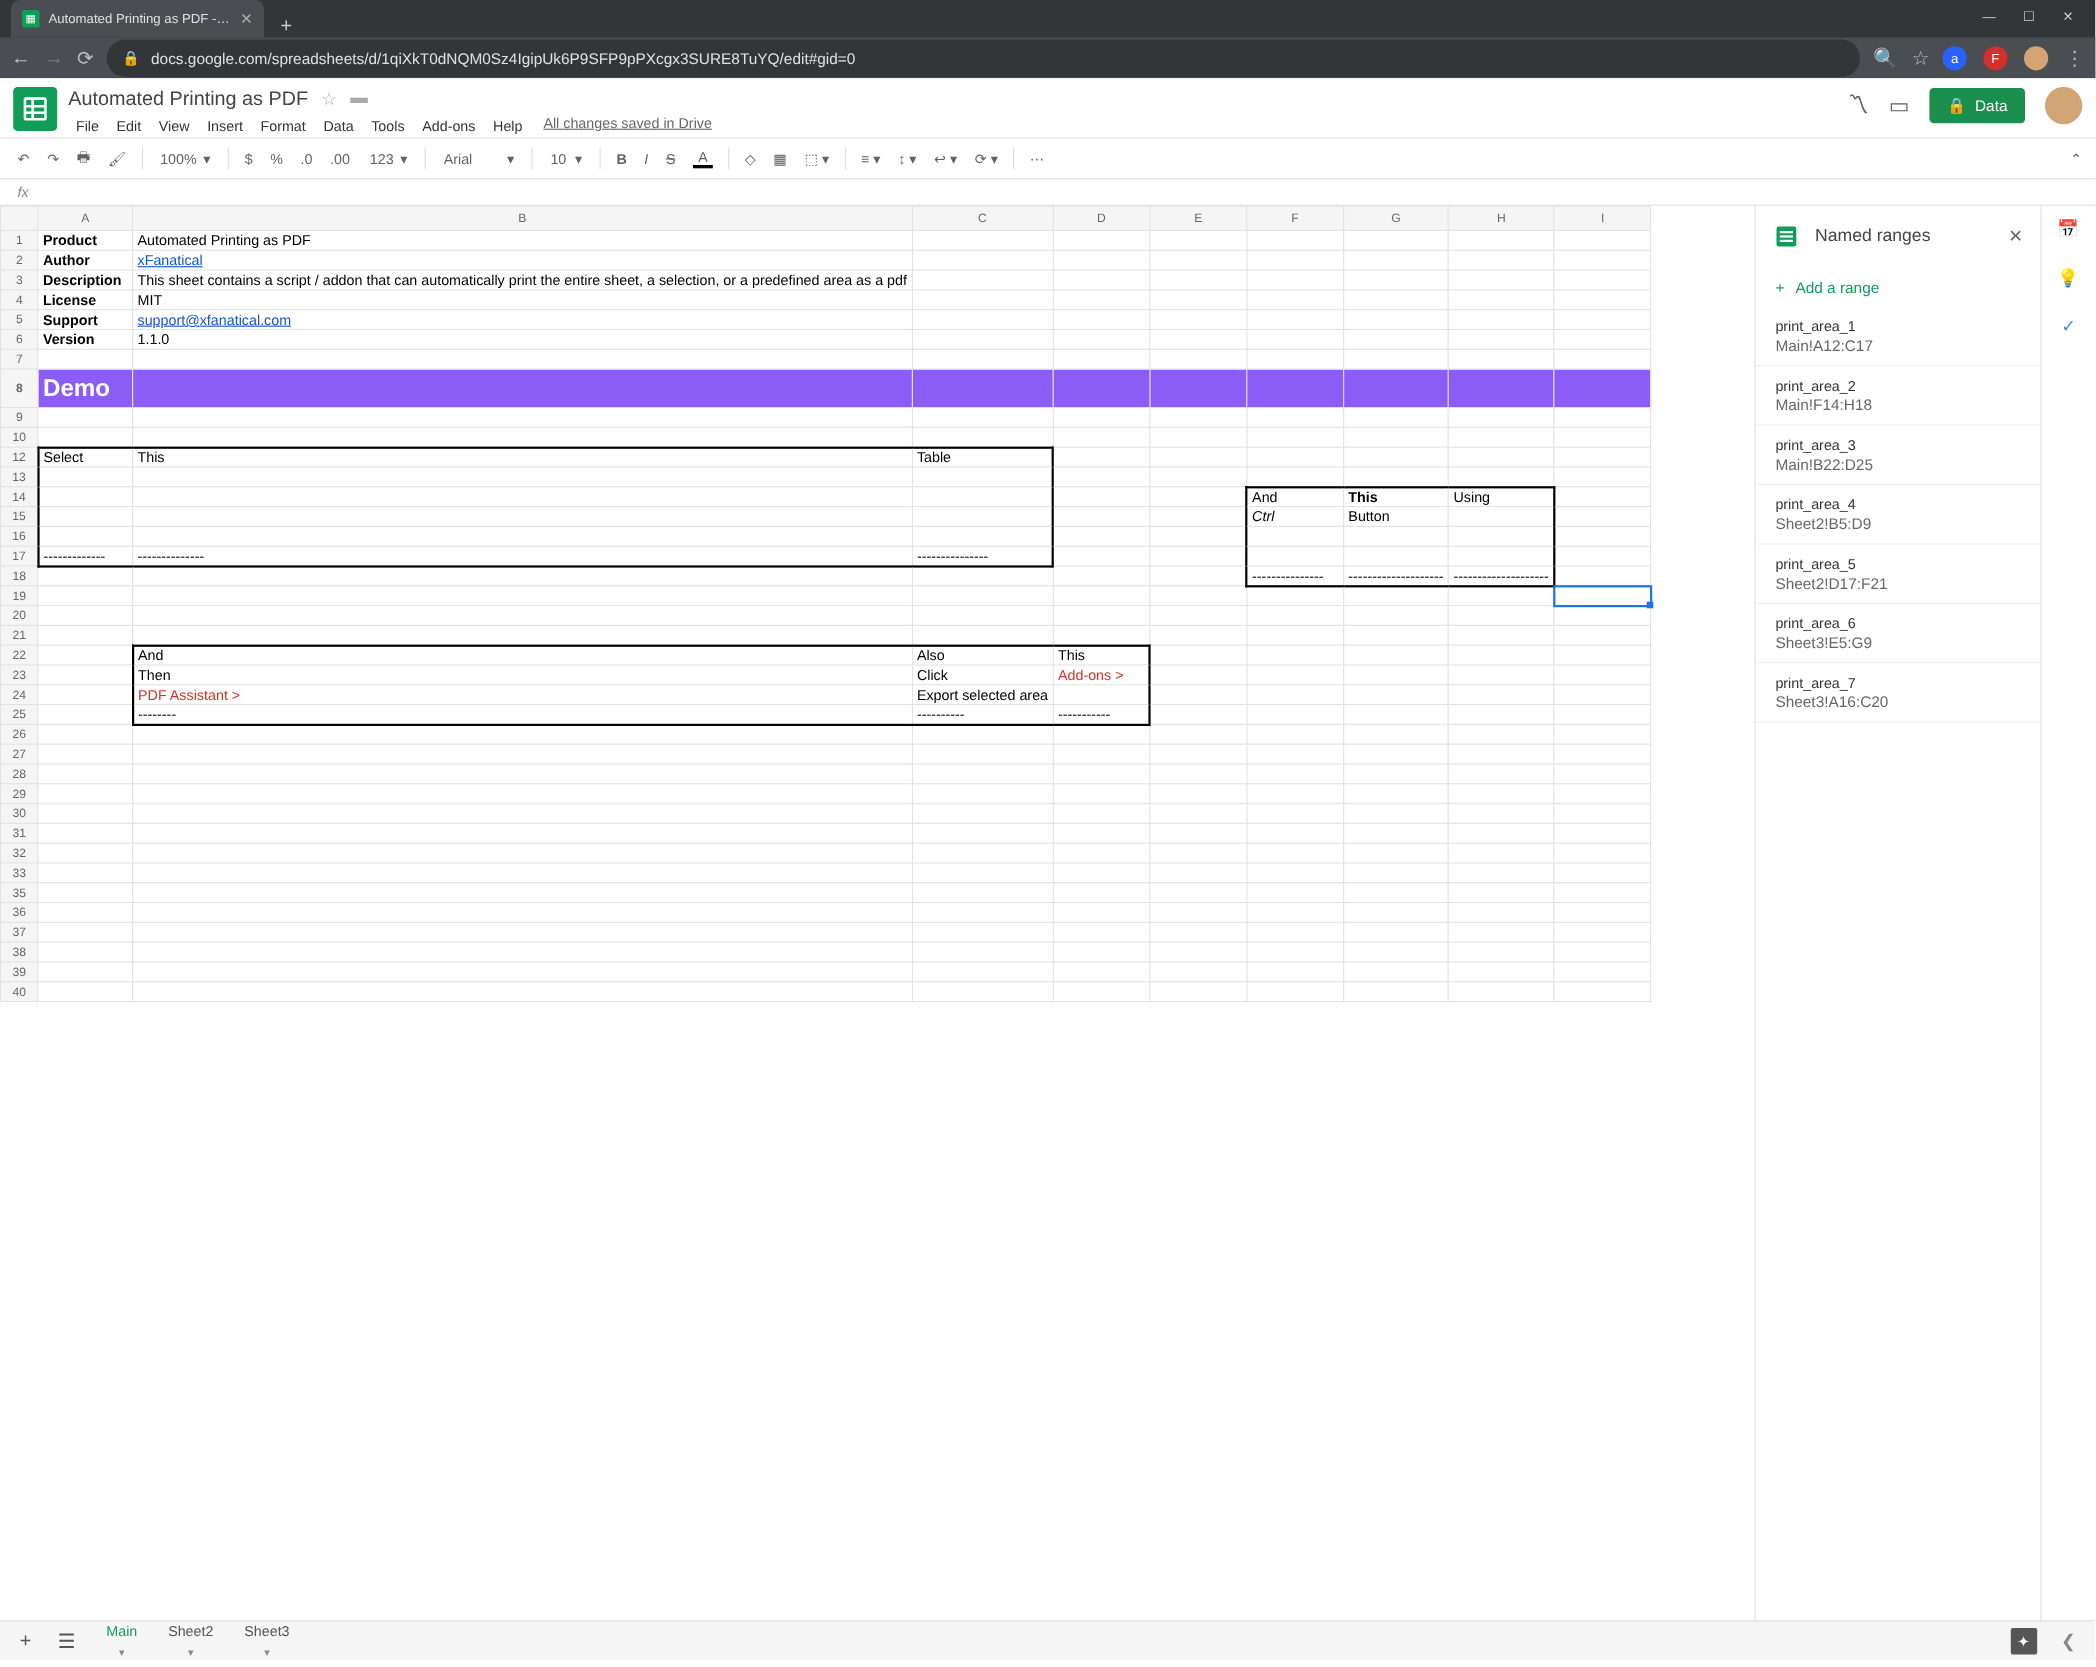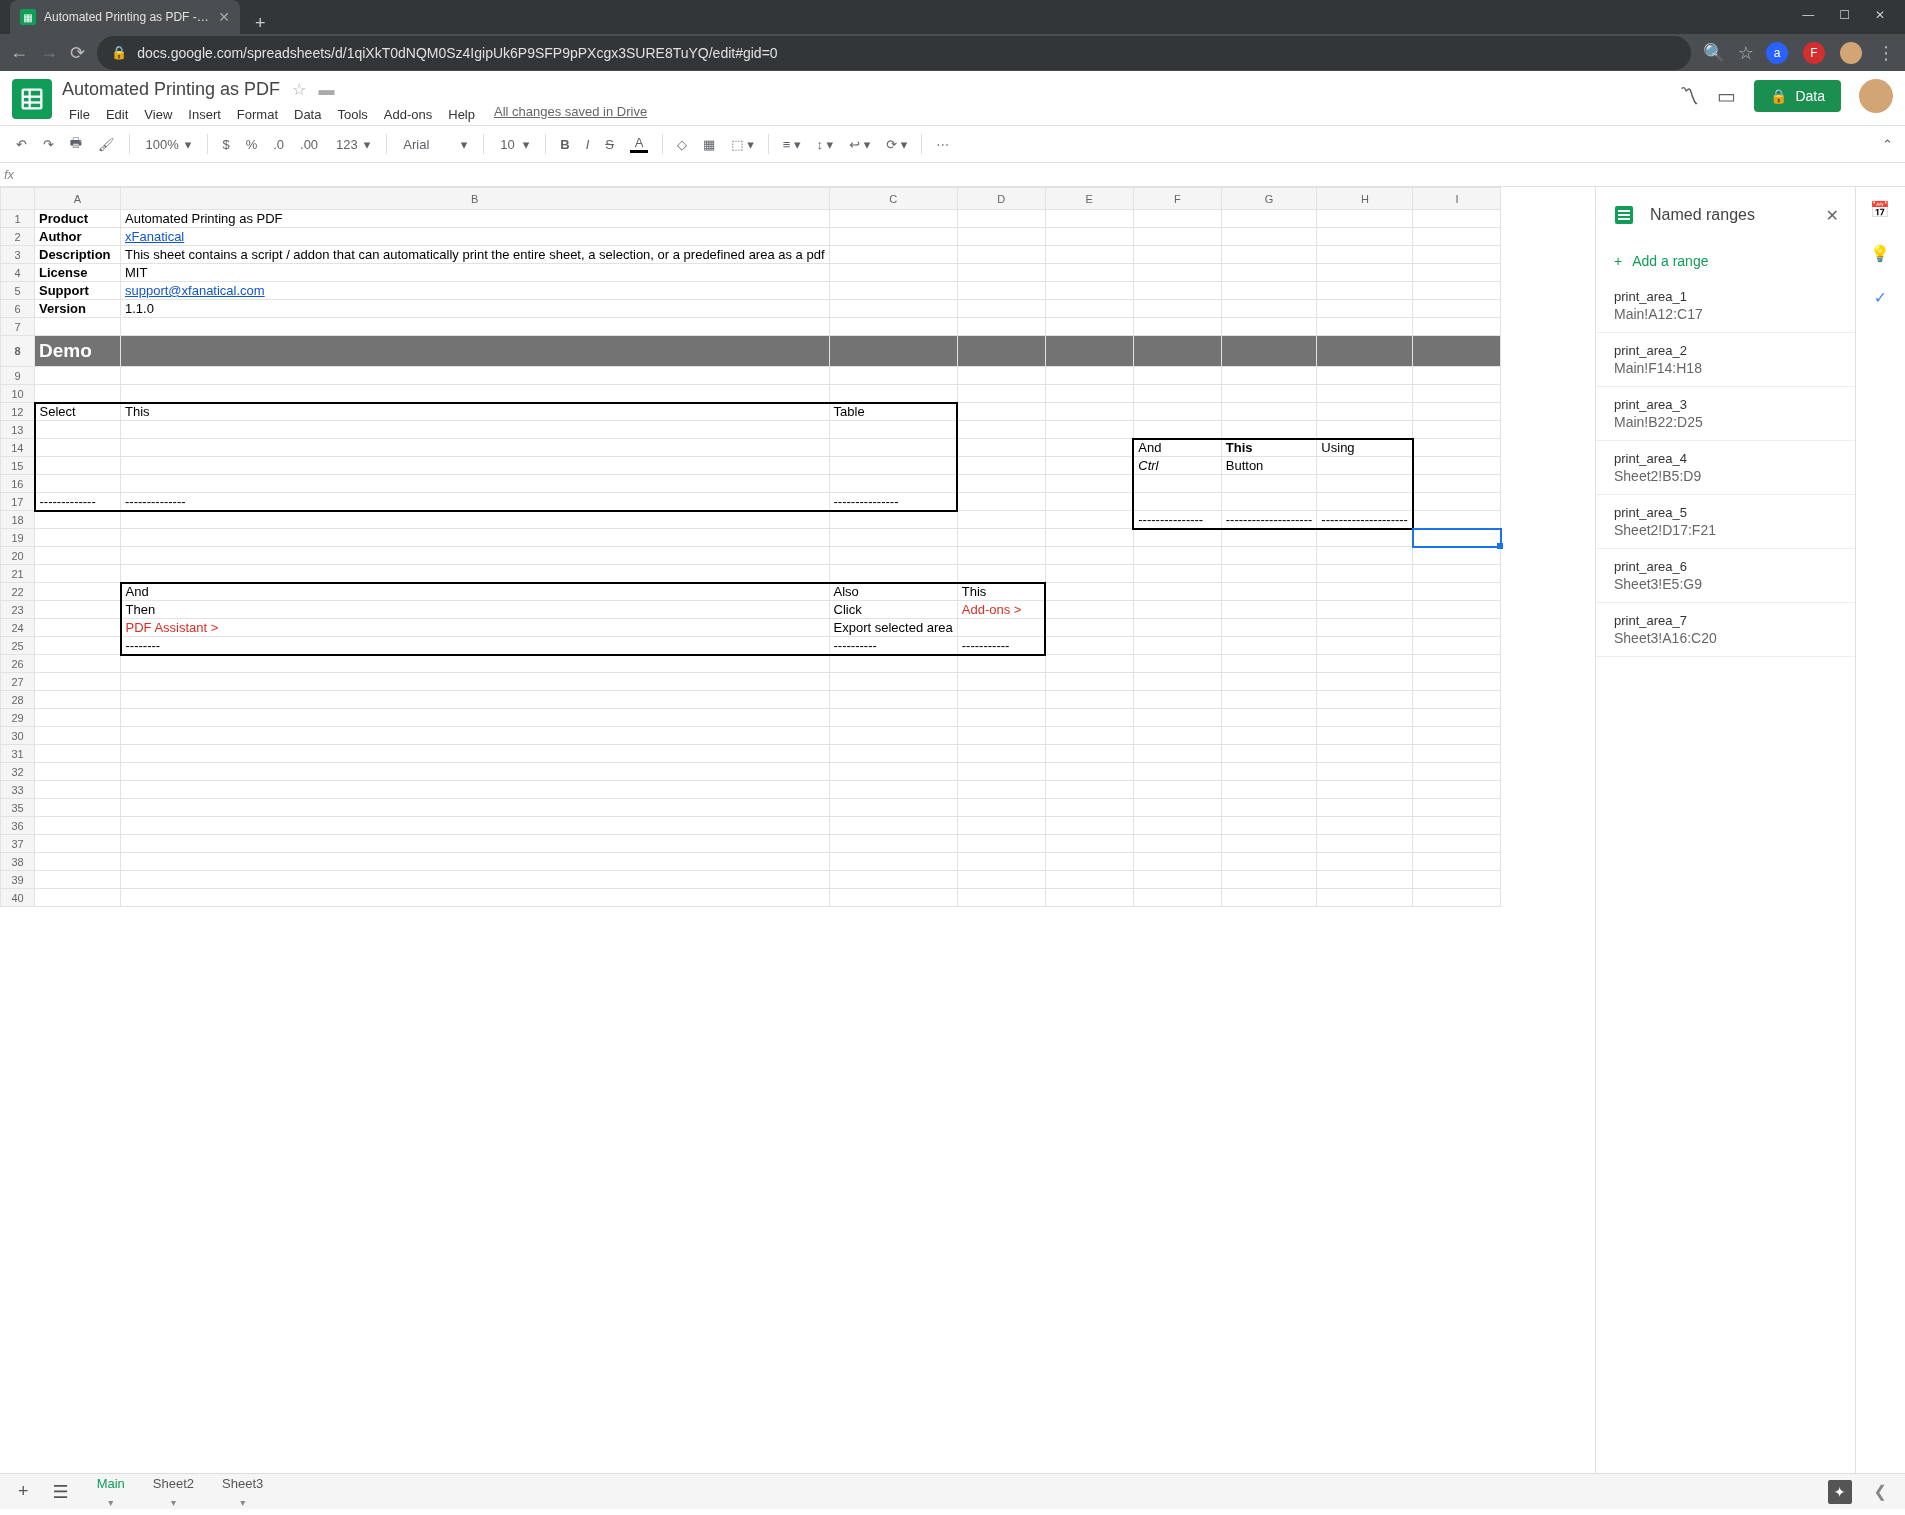--- a/index.html
+++ b/index.html
@@ -41,40 +41,40 @@
 
 .toolbar { border-bottom: 1px solid #e0e0e0; border-top: 1px solid #e0e0e0; height: 38px; display: flex; align-items: center; padding: 0 10px; gap: 4px; font-size: 13px; color: #5f6368; position: relative; }
 .toolbar .tb-btn { padding: 4px 6px; cursor: pointer; border-radius: 2px; display: flex; align-items: center; }
 .toolbar .tb-sep { width: 1px; height: 20px; background: #ddd; margin: 0 4px; }
 .toolbar .dropdown { display: flex; align-items: center; gap: 6px; padding: 4px 8px; cursor: pointer; }
 .toolbar .chevron-up { position: absolute; right: 12px; cursor: pointer; }
 .text-color-btn { position: relative; display:flex; flex-direction:column; align-items:center; }
 .text-color-btn .bar { width: 18px; height: 3px; background: #000; }
 
 
-.formula-bar { height: 24px; border-bottom: 1px solid #e0e0e0; display: flex; align-items: center; padding: 0 4px; font-size: 13px; color: #888; font-style: italic; }
+.formula-bar { height: 24px; border-bottom: 1px solid #e0e0e0; display: flex; align-items: center; padding: 0 16px; font-size: 13px; color: #888; font-style: italic; }
 
 
 .main { display: flex; height: calc(100vh - 71px - 60px - 38px - 24px - 36px); }
 .sheet-area { flex: 1; overflow: auto; position: relative; }
 .named-panel { width: 260px; border-left: 1px solid #e0e0e0; display: flex; flex-direction: column; }
 .side-rail { width: 50px; border-left: 1px solid #e0e0e0; display: flex; flex-direction: column; align-items: center; padding-top: 10px; gap: 20px; }
 .side-rail .rail-icon { width: 24px; height: 24px; display:flex; align-items:center; justify-content:center; font-size:16px; cursor:pointer; }
 
 
 .grid { border-collapse: collapse; font-size: 13px; }
 .grid th, .grid td { border: 1px solid #e2e2e2; height: 18px; text-align: left; padding: 0 4px; white-space: nowrap; overflow: visible; }
 .grid thead th { background: #f5f5f5; color: #666; font-weight: normal; text-align: center; height: 22px; font-size:11px; }
 .grid .rowhdr { background: #f5f5f5; color: #666; text-align: center; width: 34px; font-size: 11px; }
 .grid td { background: #fff; }
 .colA { width: 86px; } .colB { width: 88px; } .colC { width: 88px; } .colD { width: 88px; }
 .colE { width: 88px; } .colF { width: 88px; } .colG { width: 88px; } .colH { width: 88px; } .colI { width: 88px; }
 .bold { font-weight: bold; }
 .link { color: #1155cc; text-decoration: underline; cursor: pointer; }
-.demo-row td { background: #737373; color: #fff; font-size: 19px; font-weight: bold; padding: 4px 4px; }
+.demo-row td { background: #8b5cf6; color: #fff; font-size: 22px; font-weight: bold; padding: 4px 4px; }
 
 
 .tb-top { border-top: 2px solid #000 !important; }
 .tb-bottom { border-bottom: 2px solid #000 !important; }
 .tb-left { border-left: 2px solid #000 !important; }
 .tb-right { border-right: 2px solid #000 !important; }
 .red { color: #d93025; }
 .italic { font-style: italic; }
 
 .selected-cell { outline: 2px solid #1a73e8; outline-offset: -1px; position:relative; }

